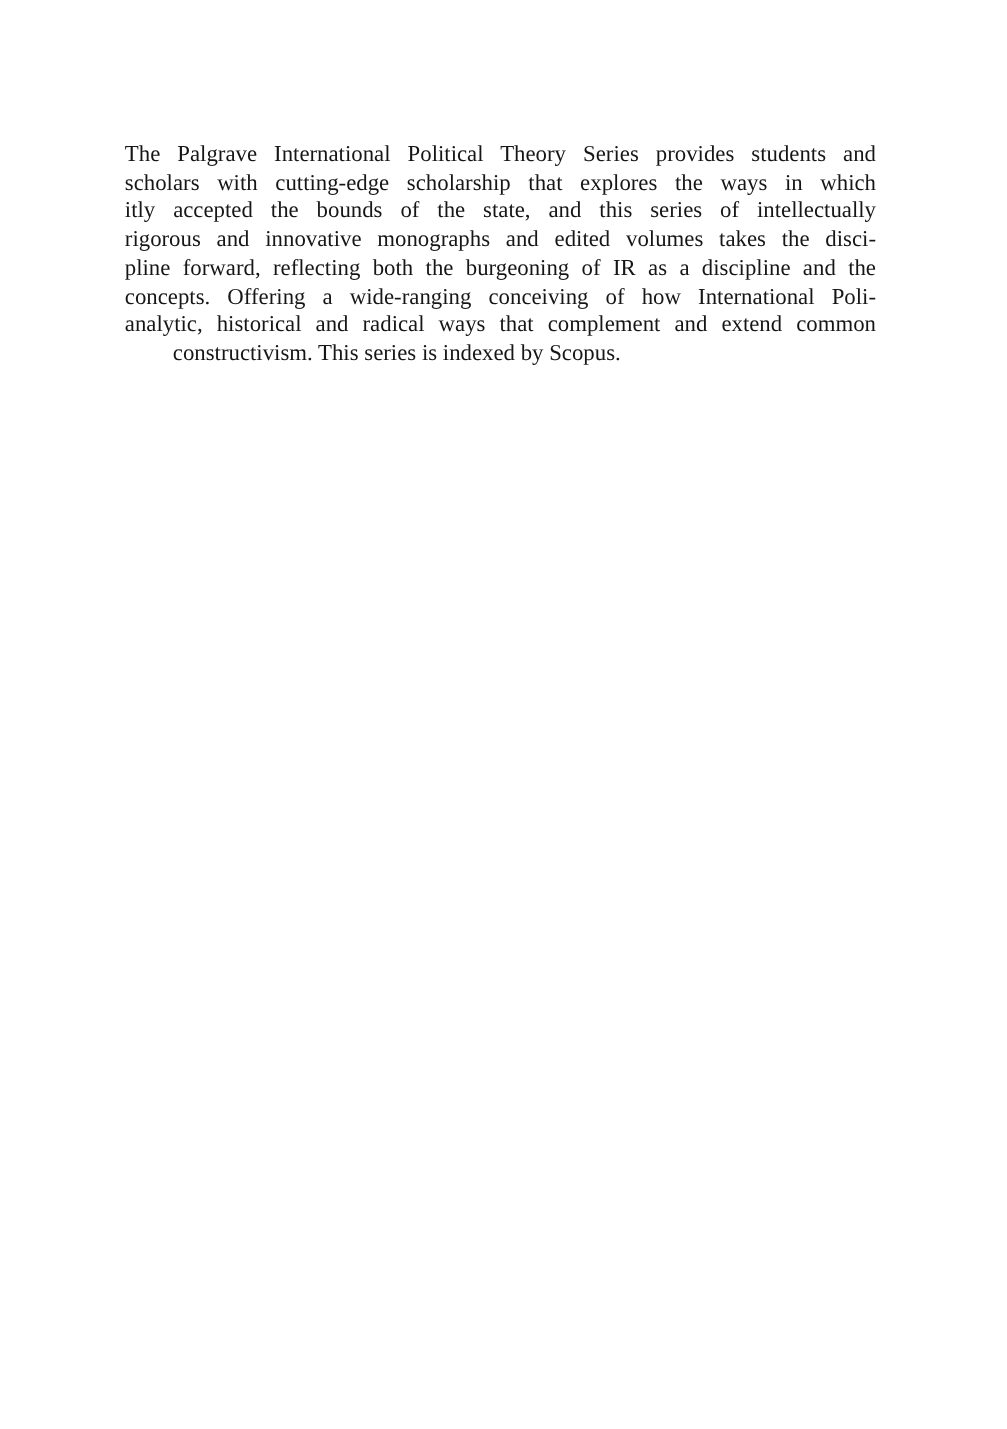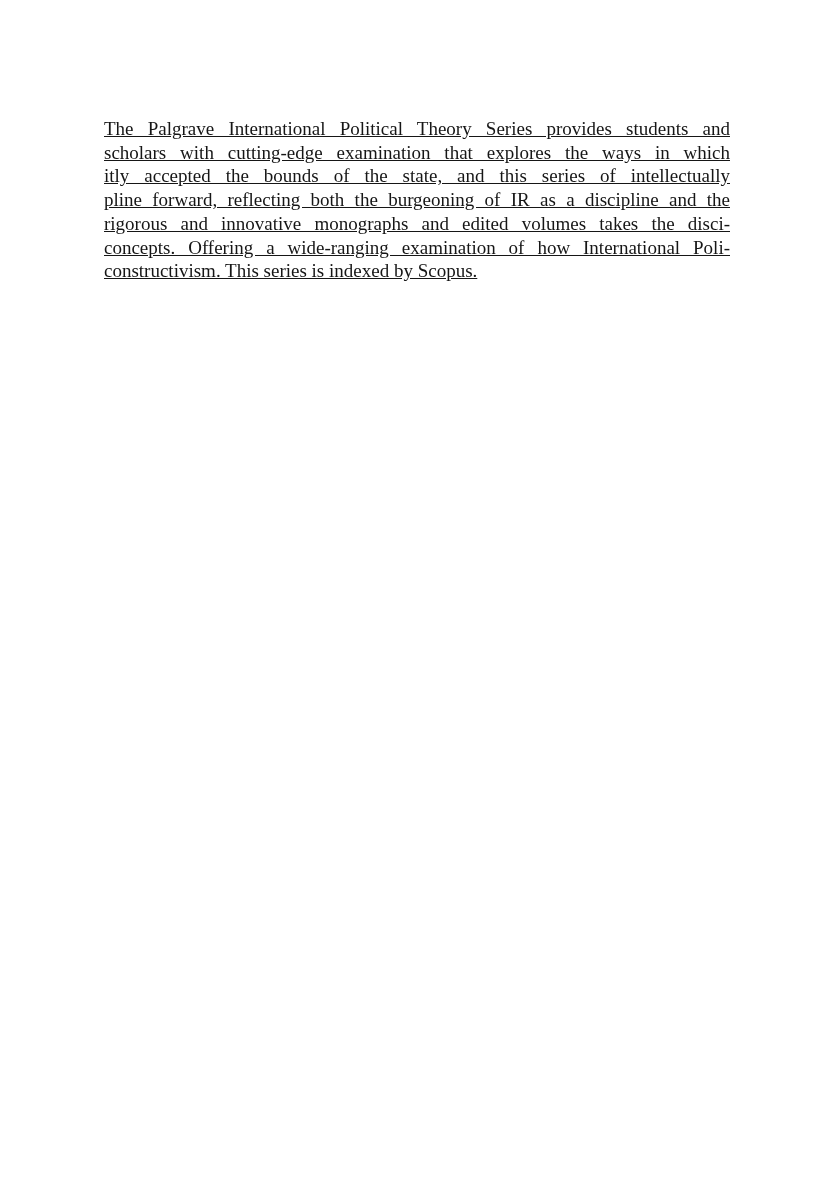--- a/index.html
+++ b/index.html
@@ -21,32 +21,33 @@
     width: 626px;
     font-family: "Liberation Serif", "DejaVu Serif", serif;
     font-size: 19px;
     line-height: 23.7px;
     color: #161616;
   }
   .series-paragraph .line {
     text-align: justify;
     text-align-last: justify;
     white-space: normal;
-    text-decoration: underline;
   }
   .series-paragraph .line.last {
     text-align-last: left;
+    margin-left: 40px;
   }
 </style>
 </head>
 <body>
 
 <div class="page">
   <div class="series-paragraph" id="series-paragraph" style="color: rgb(22, 22, 22);">
       <div class="line">The Palgrave International Political Theory Series provides students and</div>
-      <div class="line">scholars with cutting-edge examination that explores the ways in which</div>
+      <div class="line">scholars with cutting-edge scholarship that explores the ways in which</div>
       <div class="line">itly accepted the bounds of the state, and this series of intellectually</div>
+      <div class="line">rigorous and innovative monographs and edited volumes takes the disci-</div>
       <div class="line">pline forward, reflecting both the burgeoning of IR as a discipline and the</div>
-      <div class="line">rigorous and innovative monographs and edited volumes takes the disci-</div>
-      <div class="line">concepts. Offering a wide-ranging examination of how International Poli-</div>
+      <div class="line">concepts. Offering a wide-ranging conceiving of how International Poli-</div>
+      <div class="line">analytic, historical and radical ways that complement and extend common</div>
       <div class="line last">constructivism. This series is indexed by Scopus.</div>
     </div>
 </div>
 
 </body></html>

